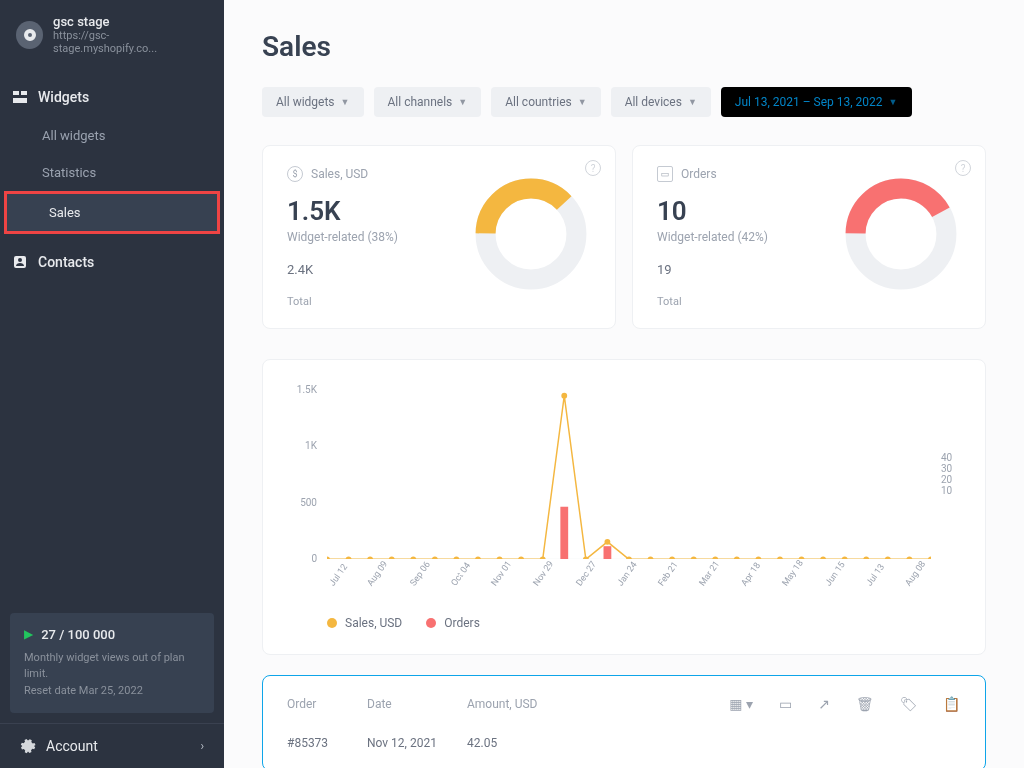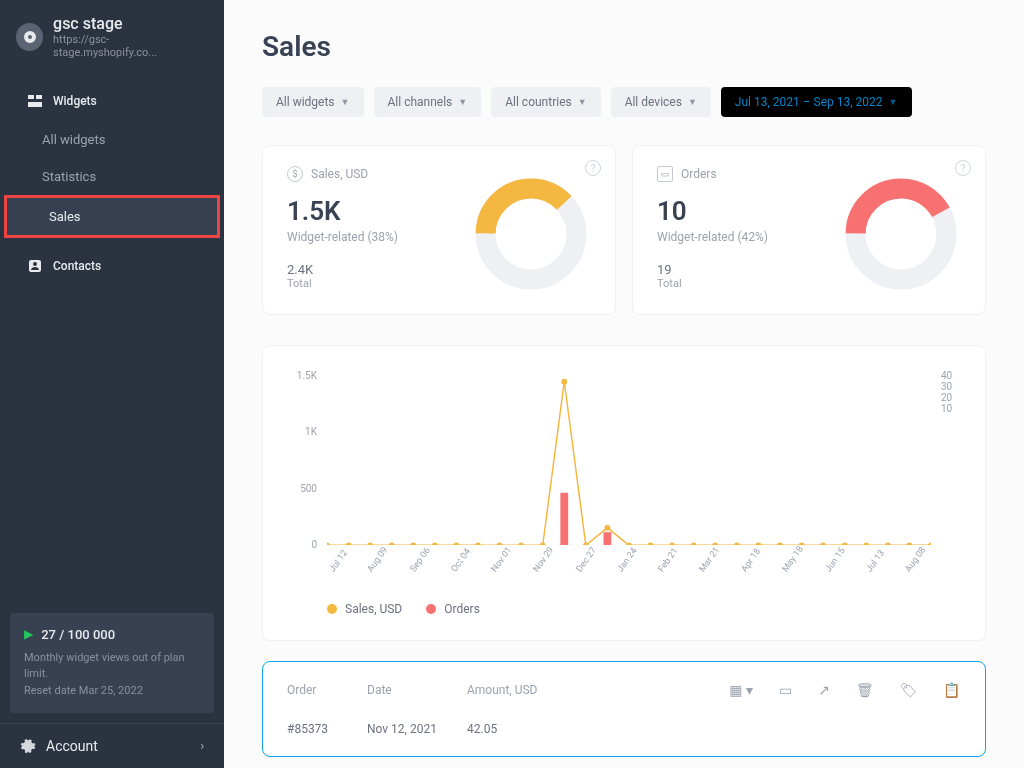--- a/index.html
+++ b/index.html
@@ -1,23 +1,23 @@
 <!DOCTYPE html>
 <html><head>
 <meta charset="utf-8">
 <style>
 *{margin:0;padding:0;box-sizing:border-box;font-family:-apple-system,BlinkMacSystemFont,'Segoe UI',Roboto,sans-serif}
 body{background:#fff;width:1024px;height:768px;overflow:hidden;display:flex}
 .sidebar{width:224px;background:#2c3340;color:#b8bec7;display:flex;flex-direction:column;height:100%}
 .store-info{display:flex;align-items:center;padding:14px 16px;gap:10px}
 .store-logo{width:28px;height:28px;border-radius:50%;background:#5a6372;display:flex;align-items:center;justify-content:center}
-.store-name{font-size:16px;color:#e8eaed;font-weight:500}
+.store-name{font-size:13px;color:#e8eaed;font-weight:500}
 .store-url{font-size:11px;color:#8a919c}
 .nav-section{margin-top:8px}
-.nav-header{display:flex;align-items:center;gap:10px;padding:12px 27px;color:#e8eaed;font-weight:500;font-size:12px}
+.nav-header{display:flex;align-items:center;gap:10px;padding:12px 12px;color:#e8eaed;font-weight:500;font-size:14px}
 .nav-item{padding:11px 20px 11px 42px;font-size:13px;color:#9aa2af;cursor:pointer}
 .nav-item.active{background:#374151;color:#e8eaed}
 .highlight-box{border:3px solid #ef4444;margin:0 4px}
 .sidebar-footer{margin-top:auto}
 .usage-card{margin:10px;padding:14px;background:#374151;border-radius:4px;font-size:12px}
 .usage-top{display:flex;align-items:center;gap:8px;margin-bottom:8px}
 .play-icon{color:#22c55e}
 .usage-count{color:#e8eaed;font-weight:500;font-size:13px}
 .usage-text{color:#8a919c;font-size:11px;line-height:1.5}
 .account-row{display:flex;align-items:center;justify-content:space-between;padding:14px 20px;border-top:1px solid #3a4150}
@@ -28,28 +28,28 @@
 .filter-pill{background:#eef0f3;padding:8px 14px;border-radius:4px;font-size:12px;color:#6b7280;display:flex;align-items:center;gap:6px;cursor:pointer}
 .filter-pill.date{background:#000000;color:#0284c7}
 .chev{font-size:9px;opacity:0.7}
 .cards{display:flex;gap:16px;margin-bottom:30px}
 .card{flex:1;background:#fff;border:1px solid #eef0f3;border-radius:8px;padding:20px 24px;display:flex;justify-content:space-between;position:relative}
 .card-info{display:flex;flex-direction:column}
 .card-header{display:flex;align-items:center;gap:8px;color:#9ca3af;font-size:12px;margin-bottom:14px}
 .card-icon{width:16px;height:16px;border:1px solid #c5cad2;border-radius:50%;display:flex;align-items:center;justify-content:center;font-size:9px}
 .card-value{font-size:26px;font-weight:600;color:#384252;margin-bottom:4px}
 .card-sub{font-size:12px;color:#9ca3af;margin-bottom:18px}
-.card-total-v{font-size:13px;color:#6b7280;margin-bottom:0}
+.card-total-v{font-size:13px;color:#6b7280;margin-bottom:18px}
 .card-total-l{font-size:11px;color:#9ca3af}
 .help-icon{position:absolute;top:14px;right:14px;width:16px;height:16px;border:1px solid #d1d5db;border-radius:50%;display:flex;align-items:center;justify-content:center;font-size:10px;color:#d1d5db}
 .donut{width:120px;height:120px;margin-top:8px}
 .chart-card{background:#fff;border:1px solid #eef0f3;border-radius:8px;padding:24px;margin-bottom:20px}
 .chart-area{position:relative;height:200px;margin-bottom:20px}
 .y-axis-left{position:absolute;left:0;top:0;bottom:20px;width:30px;display:flex;flex-direction:column;justify-content:space-between;text-align:right;font-size:10px;color:#9ca3af}
-.y-axis-right{position:absolute;right:0;top:0;bottom:20px;width:20px;display:flex;flex-direction:column;justify-content:flex-start;text-align:left;font-size:10px;color:#9ca3af}
+.y-axis-right{position:absolute;right:0;top:0;bottom:20px;width:20px;display:flex;flex-direction:column;justify-content:center;text-align:left;font-size:10px;color:#9ca3af}
 .plot{position:absolute;left:40px;right:30px;top:0;bottom:0}
 .x-labels{position:absolute;left:40px;right:30px;bottom:-30px;height:40px;display:flex;justify-content:space-between;font-size:9px;color:#9ca3af}
 .x-labels span{transform:rotate(-55deg);transform-origin:top left;white-space:nowrap;position:relative;top:8px}
 .legend{display:flex;gap:24px;padding-left:40px;margin-top:32px}
 .legend-item{display:flex;align-items:center;gap:8px;font-size:12px;color:#6b7280}
 .legend-dot{width:10px;height:10px;border-radius:50%}
 .table-card{background:#fff;border:1px solid #0ea5e9;border-radius:8px;padding:20px 24px}
 .table-head{display:flex;align-items:center;margin-bottom:16px}
 .th{font-size:12px;color:#9ca3af}
 .th-order{width:80px}

